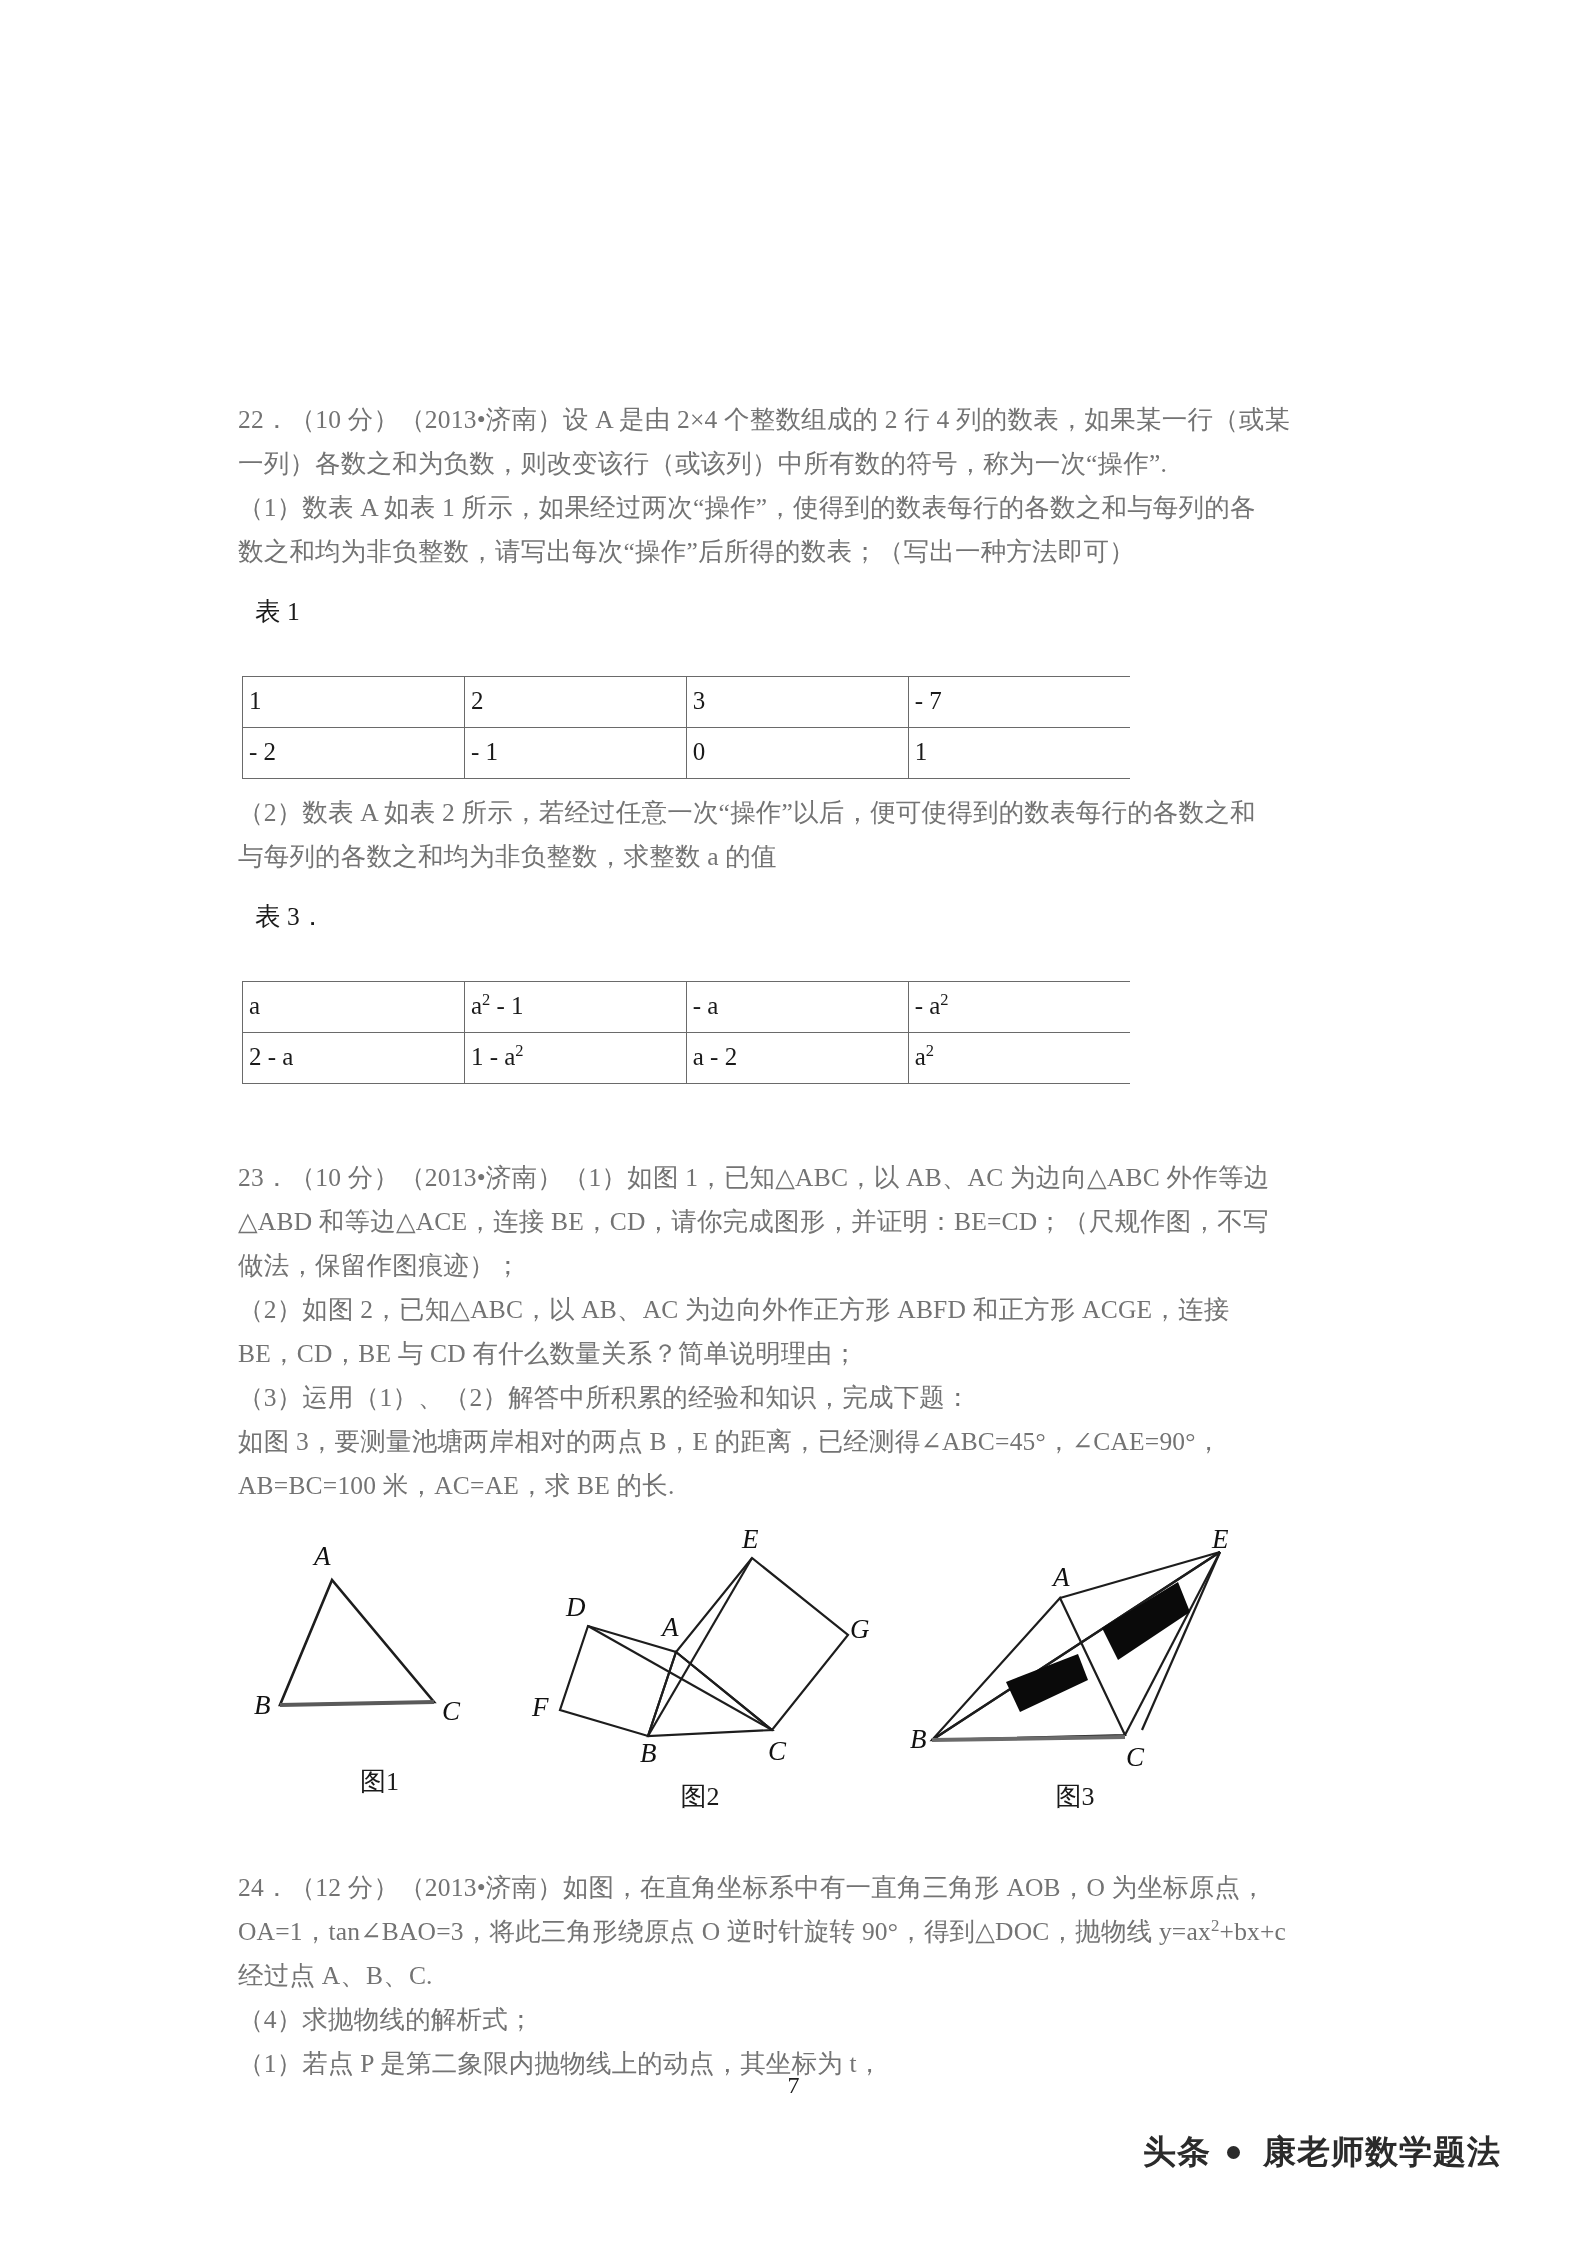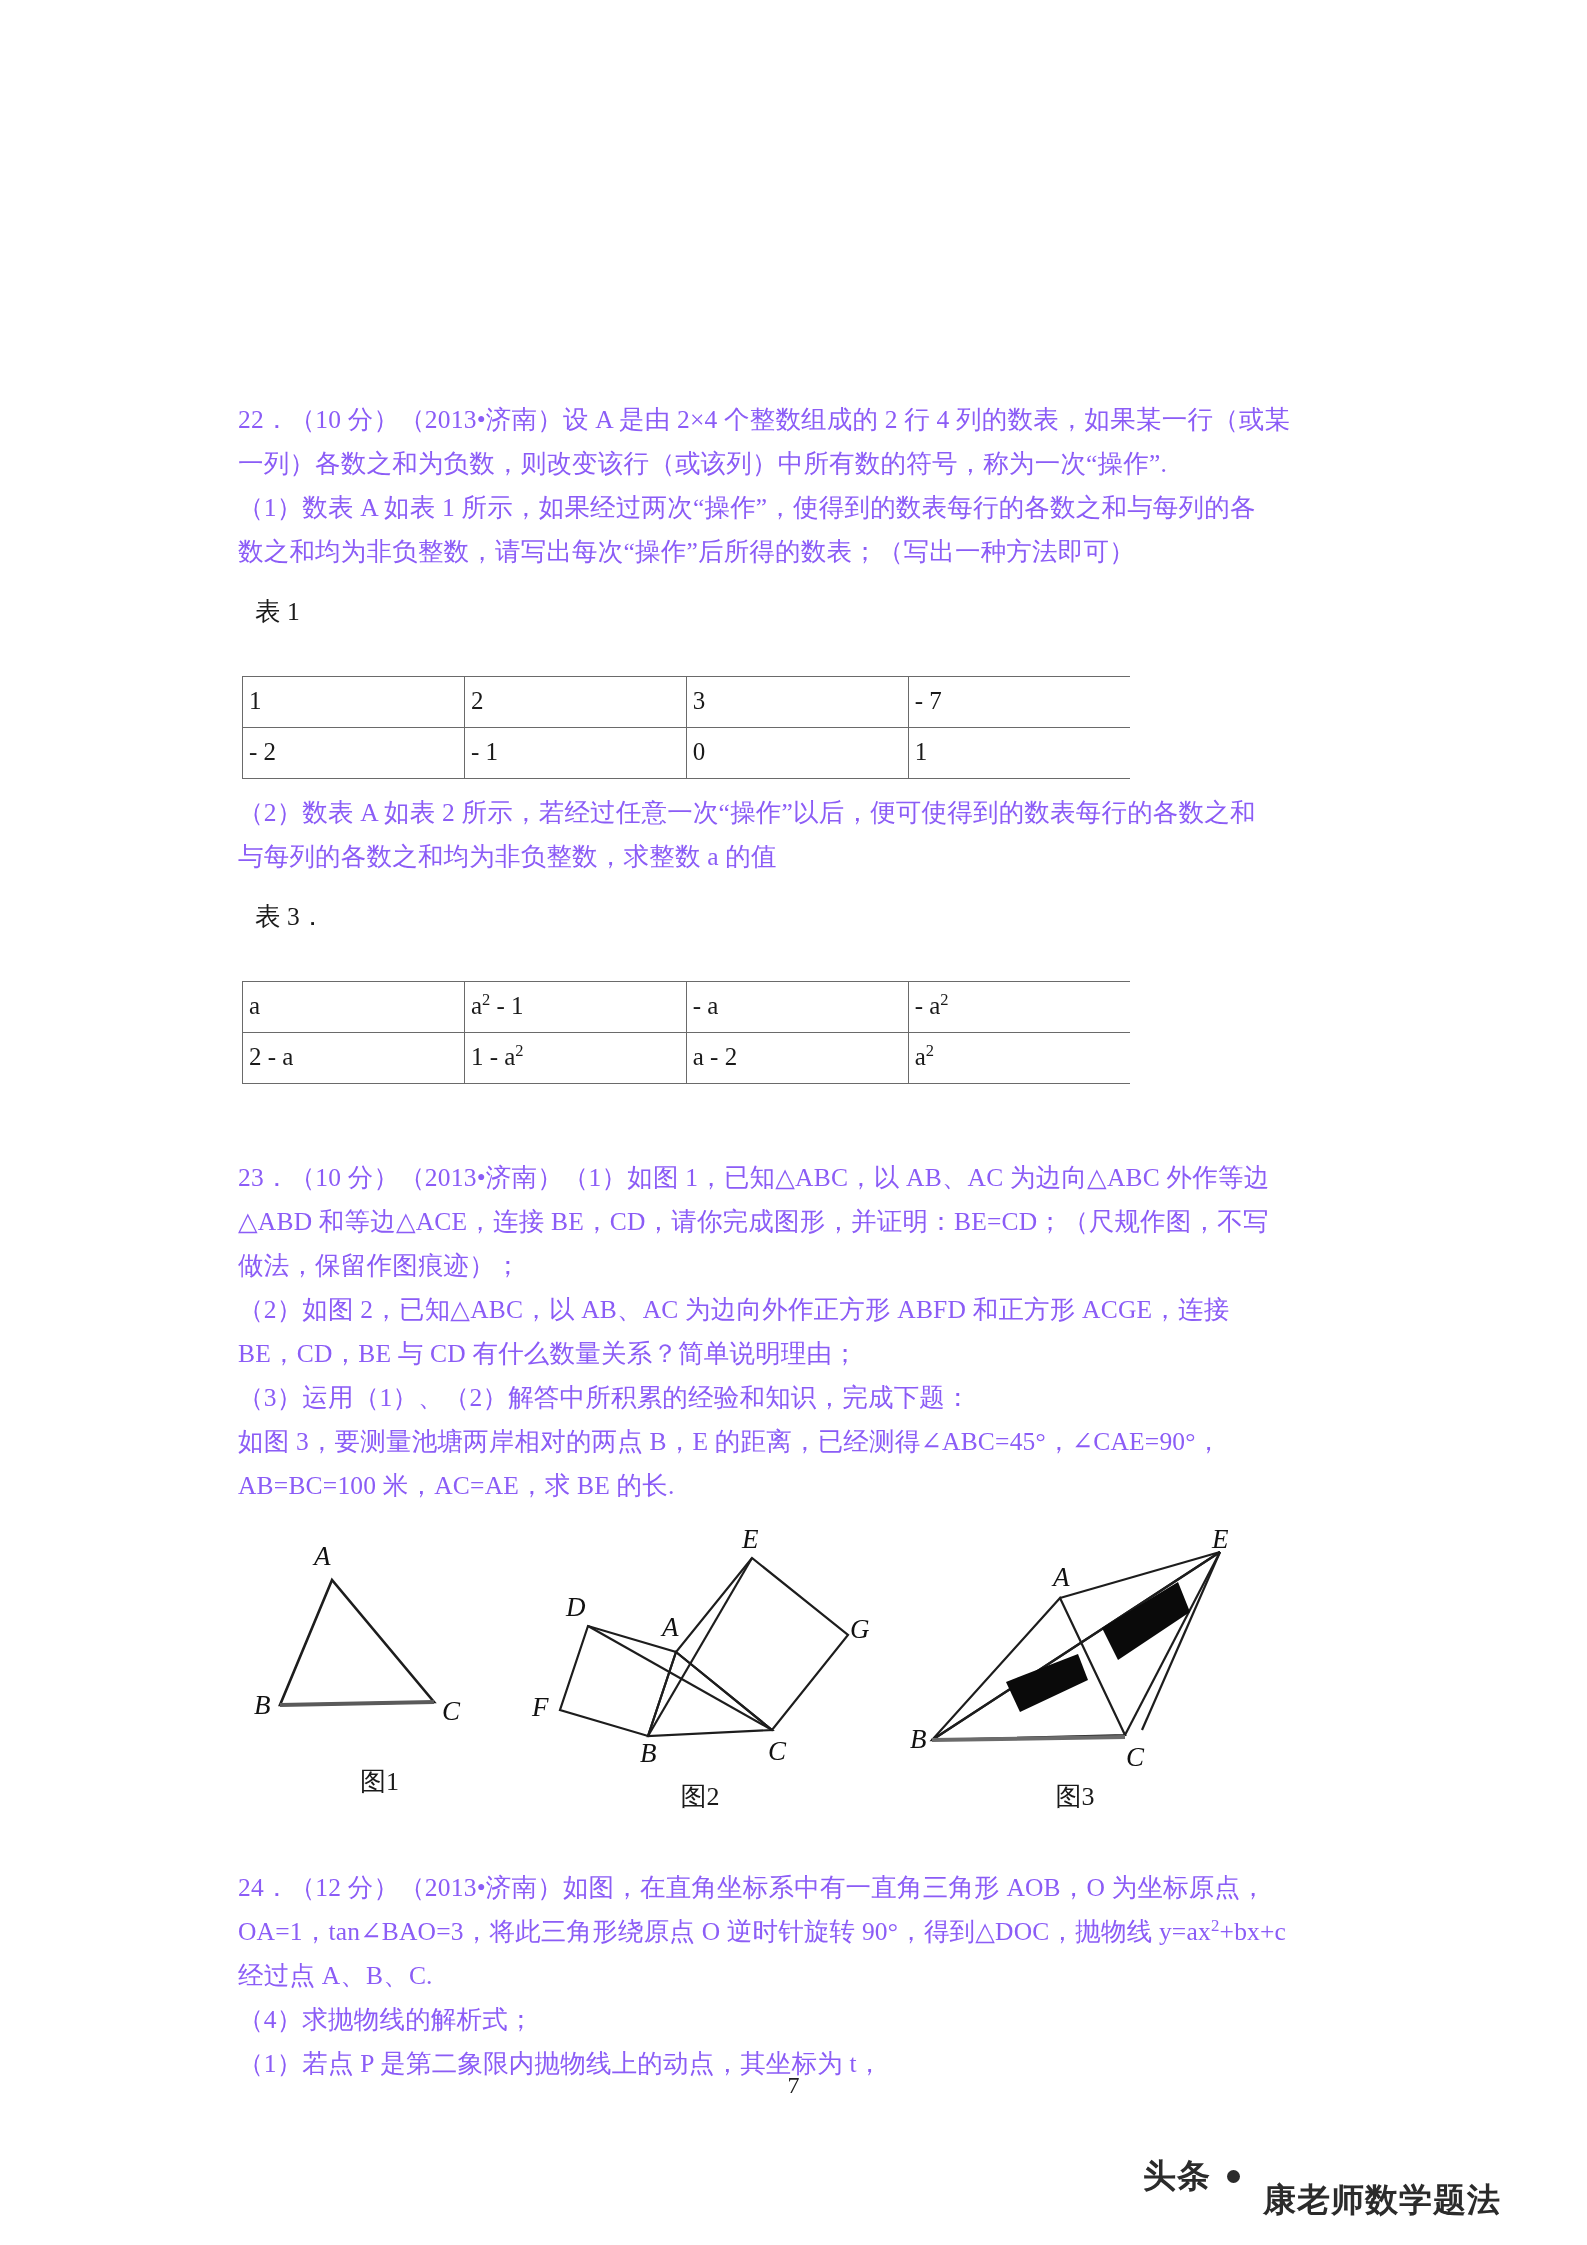--- a/index.html
+++ b/index.html
@@ -27,21 +27,21 @@
     left: 238px;
     top: 398px;
     width: 1225px;
   }
   
   .para {
     font-size: 25.5px;
     line-height: 44px;
     letter-spacing: 0.2px;
     text-align: justify;
-    color: #8b5cf6;
+    color: #737373;
     margin: 0;
   }
   .label-line {
     font-size: 25.5px;
     line-height: 42px;
     margin: 17px;
   }
   sup {
     font-size: 0.66em;
     vertical-align: super;
@@ -136,21 +136,20 @@
     background: #2b2b2b;
     display: inline-block;
     margin: 0 9px 0 2px;
   }
   .wm-text {
     font-size: 33px;
     font-weight: bold;
     color: #2b2b2b;
     font-family: "DejaVu Sans", "Liberation Sans", sans-serif;
     letter-spacing: 1px;
-    margin-top: 48px;
   }
 </style>
 </head>
 <body>
 
 <div class="page">
 
   <div class="content">
 
     <div>

